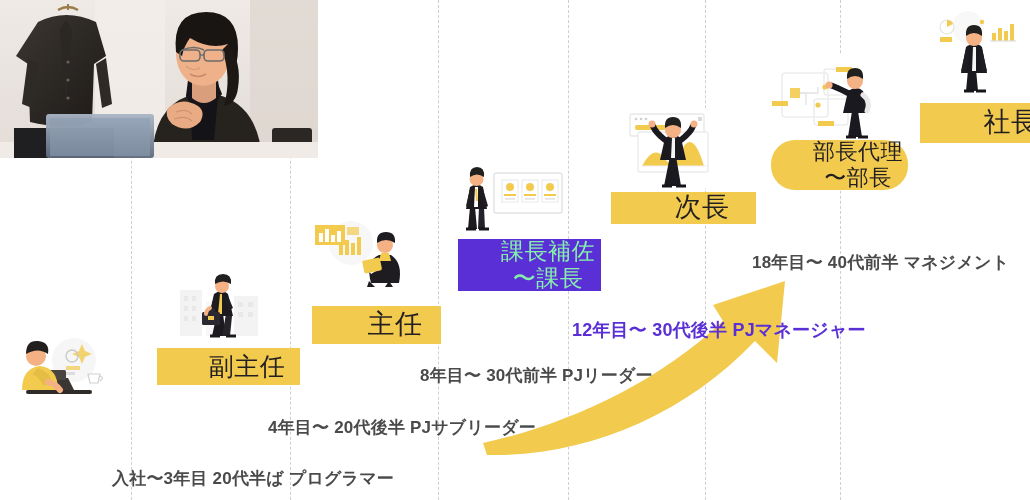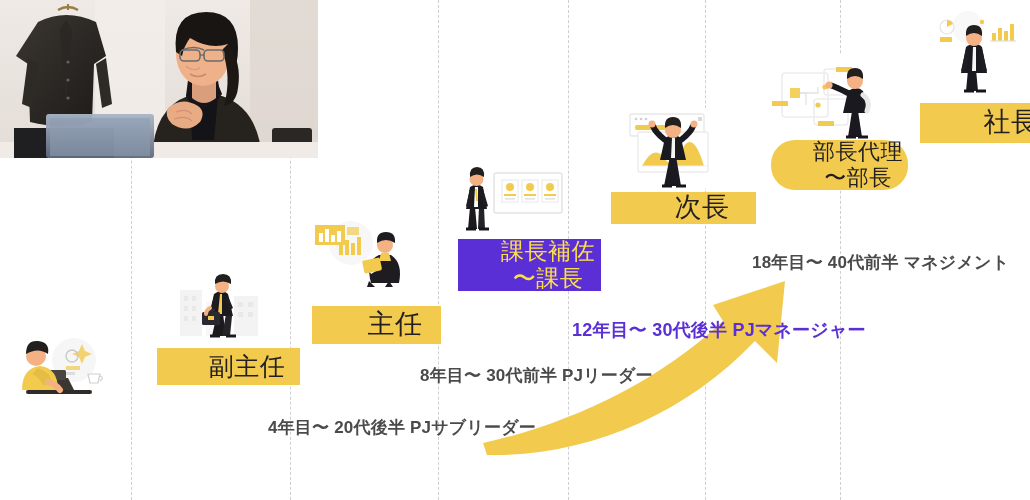--- a/index.html
+++ b/index.html
@@ -58,21 +58,21 @@
     line-height: 1.18;
     letter-spacing: 0.5px;
     white-space: pre-line;
     display: flex;
     align-items: center;
     justify-content: center;
     padding-left: 37px;
   }
   .chip.purple {
     background: #5b2fd6;
-    color: #fde047;
+    color: #86efac;
   }
 
   
   .caption {
     position: absolute;
     color: #4a4a4a;
     font-weight: bold;
     font-size: 17px;
     white-space: nowrap;
     letter-spacing: 0.2px;
@@ -185,20 +185,21 @@
       <path d="M34 48 l26 0 6 12 -38 0 z" fill="#3a3631"></path>
       <rect x="36" y="40" width="22" height="10" rx="1.5" fill="#4a4541"></rect>
 
       <path d="M14 60 q0 -22 18 -24 q18 2 18 24 z" fill="#f2cb4e"></path>
       <path d="M30 38 q12 4 14 14 l-8 4 q-6 -10 -12 -12 z" fill="#e6bd44"></path>
       <circle cx="28" cy="26" r="10" fill="#f4b184"></circle>
       <path d="M18 24 q0 -14 12 -13 q12 1 10 13 q-10 -7 -22 0 z" fill="#22201e"></path>
       <path d="M40 52 q8 2 12 8" stroke="#f4b184" stroke-width="6" stroke-linecap="round" fill="none"></path>
     </svg>
   </div>
+  <div class="caption" style="left:112px; top:419px;">入社〜3年目 20代半ば プログラマー</div>
 
   <div class="illo" style="left:172px; top:268px;">
     <svg width="105" height="72" viewBox="0 0 105 72">
       <rect width="105" height="72" fill="#ffffff"></rect>
 
       <rect x="8" y="22" width="22" height="46" fill="#f3f3f3"></rect>
       <rect x="62" y="28" width="24" height="40" fill="#f3f3f3"></rect>
       <rect x="34" y="34" width="16" height="34" fill="#f7f7f7"></rect>
       <g fill="#e8e8e8">
         <rect x="12" y="28" width="4" height="5"></rect>

